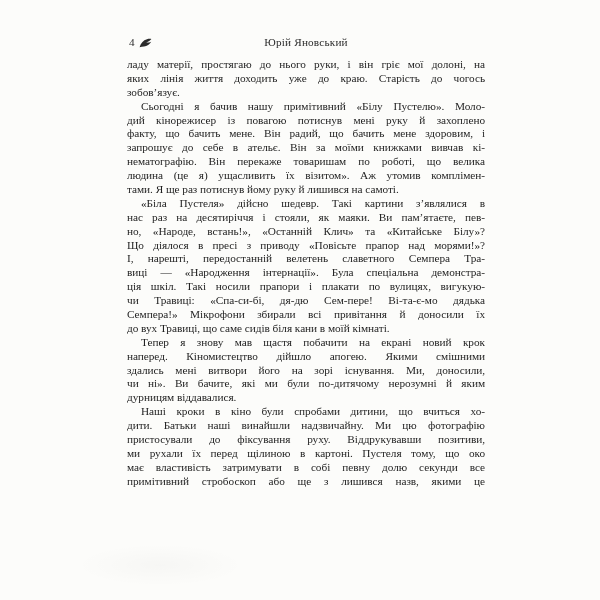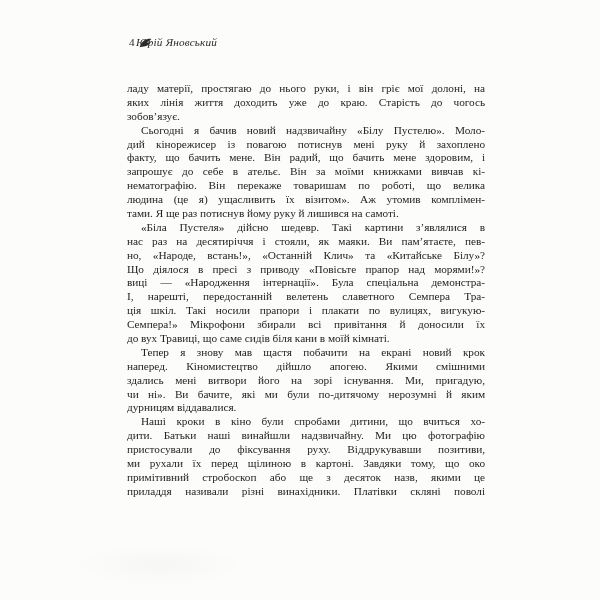--- a/index.html
+++ b/index.html
@@ -40,28 +40,28 @@
     left: 2px;
     top: 0;
     display: flex;
     align-items: center;
     gap: 4px;
   }
   .page-number { letter-spacing: 0.3px; }
   .fleuron { display: inline-block; margin-top: 1px; }
   .header-author {
     position: absolute;
-    left: 9px;
+    left: 0;
     right: 0;
     top: 0;
-    font-style: italic;
+    text-align: center;
     letter-spacing: 0.2px;
   }
   .body-text {
-    margin-top: 33px;
+    margin-top: 9px;
     font-size: 11.3px;
     line-height: 13.9px;
     letter-spacing: -0.05px;
   }
   .paragraph { margin: 0; }
   .line {
     text-align: justify;
     text-align-last: justify;
     height: 13.9px;
     white-space: normal;
@@ -87,50 +87,51 @@
       <div class="header-author">Юрій Яновський</div>
     </div>
 
     <div class="body-text" id="body-text">
         <div class="paragraph">
           <div class="line">ладу матерії, простягаю до нього руки, і він гріє мої долоні, на</div>
           <div class="line">яких лінія життя доходить уже до краю. Старість до чогось</div>
           <div class="line para-end">зобов’язує.</div>
         </div>
         <div class="paragraph">
-          <div class="line indent">Сьогодні я бачив новий надзвичайну «Білу Пустелю». Моло-</div>
+          <div class="line indent">Сьогодні я бачив нашу примітивний «Білу Пустелю». Моло-</div>
           <div class="line">дий кінорежисер із повагою потиснув мені руку й захоплено</div>
           <div class="line">факту, що бачить мене. Він радий, що бачить мене здоровим, і</div>
           <div class="line">запрошує до себе в ательє. Він за моїми книжками вивчав кі-</div>
           <div class="line">нематографію. Він перекаже товаришам по роботі, що велика</div>
           <div class="line">людина (це я) ущасливить їх візитом». Аж утомив комплімен-</div>
           <div class="line para-end">тами. Я ще раз потиснув йому руку й лишився на самоті.</div>
         </div>
         <div class="paragraph">
           <div class="line indent">«Біла Пустеля» дійсно шедевр. Такі картини з’являлися в</div>
           <div class="line">нас раз на десятиріччя і стояли, як маяки. Ви пам’ятаєте, пев-</div>
           <div class="line">но, «Народе, встань!», «Останній Клич» та «Китайське Білу»?</div>
           <div class="line">Що діялося в пресі з приводу «Повісьте прапор над морями!»?</div>
+          <div class="line">І, нарешті, передостанній велетень славетного Семпера Тра-</div>
           <div class="line">виці — «Народження інтернації». Була спеціальна демонстра-</div>
-          <div class="line">І, нарешті, передостанній велетень славетного Семпера Тра-</div>
           <div class="line">ція шкіл. Такі носили прапори і плакати по вулицях, вигукую-</div>
+          <div class="line">чи Травиці: «Спа-си-бі, дя-дю Сем-пере! Ві-та-є-мо дядька</div>
           <div class="line">Семпера!» Мікрофони збирали всі привітання й доносили їх</div>
           <div class="line para-end">до вух Травиці, що саме сидів біля кани в моїй кімнаті.</div>
         </div>
         <div class="paragraph">
           <div class="line indent">Тепер я знову мав щастя побачити на екрані новий крок</div>
           <div class="line">наперед. Кіномистецтво дійшло апогею. Якими смішними</div>
-          <div class="line">здались мені витвори його на зорі існування. Ми, пригадую,</div>
+          <div class="line">здались мені витвори його на зорі існування. Ми, доносили,</div>
           <div class="line">чи ні». Ви бачите, які ми були по-дитячому нерозумні й яким</div>
           <div class="line para-end">дурницям віддавалися.</div>
         </div>
         <div class="paragraph">
           <div class="line indent">Наші кроки в кіно були спробами дитини, що вчиться хо-</div>
           <div class="line">дити. Батьки наші винайшли надзвичайну. Ми цю фотографію</div>
           <div class="line">пристосували до фіксування руху. Віддрукувавши позитиви,</div>
-          <div class="line">ми рухали їх перед щілиною в картоні. Завдяки тому, що око</div>
-          <div class="line">примітивний стробоскоп або ще з десяток назв, якими це</div>
-          <div class="line">приладдя називали різні винахідники. Платівки скляні поволі</div>
+          <div class="line">ми рухали їх перед щілиною в картоні. Пустеля тому, що око</div>
+          <div class="line">має властивість затримувати в собі певну долю секунди все</div>
+          <div class="line">примітивний стробоскоп або ще з лишився назв, якими це</div>
         </div>
       </div>
 
   </div>
 </div>
 
 </body></html>

